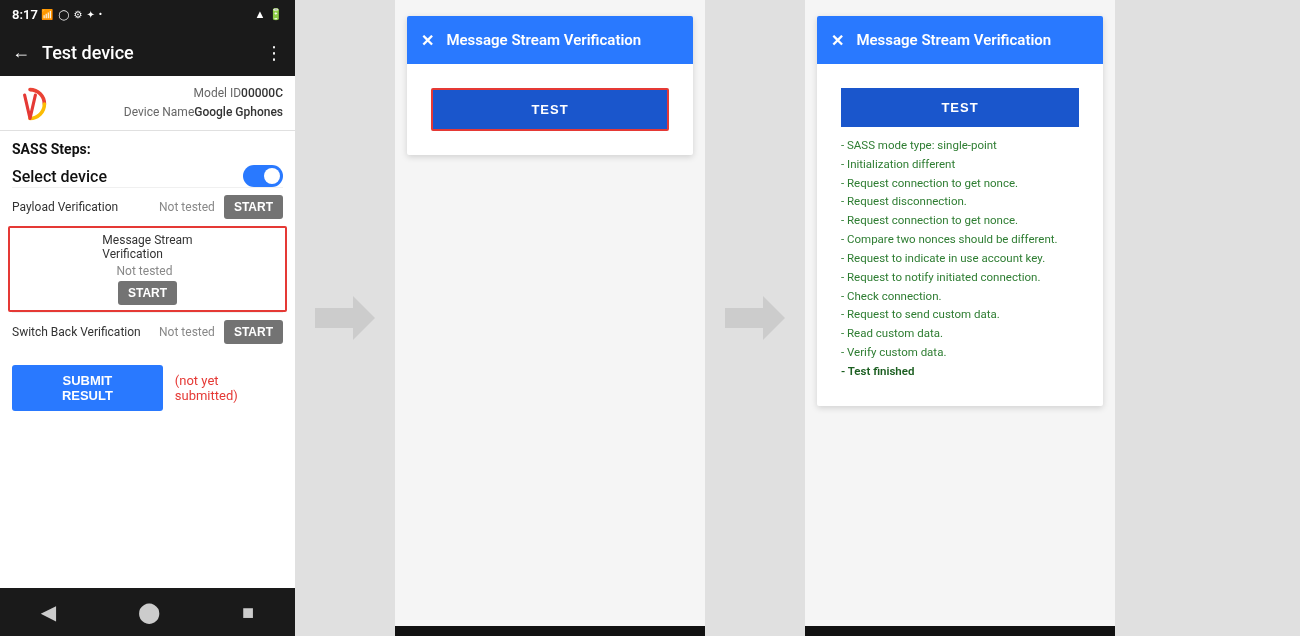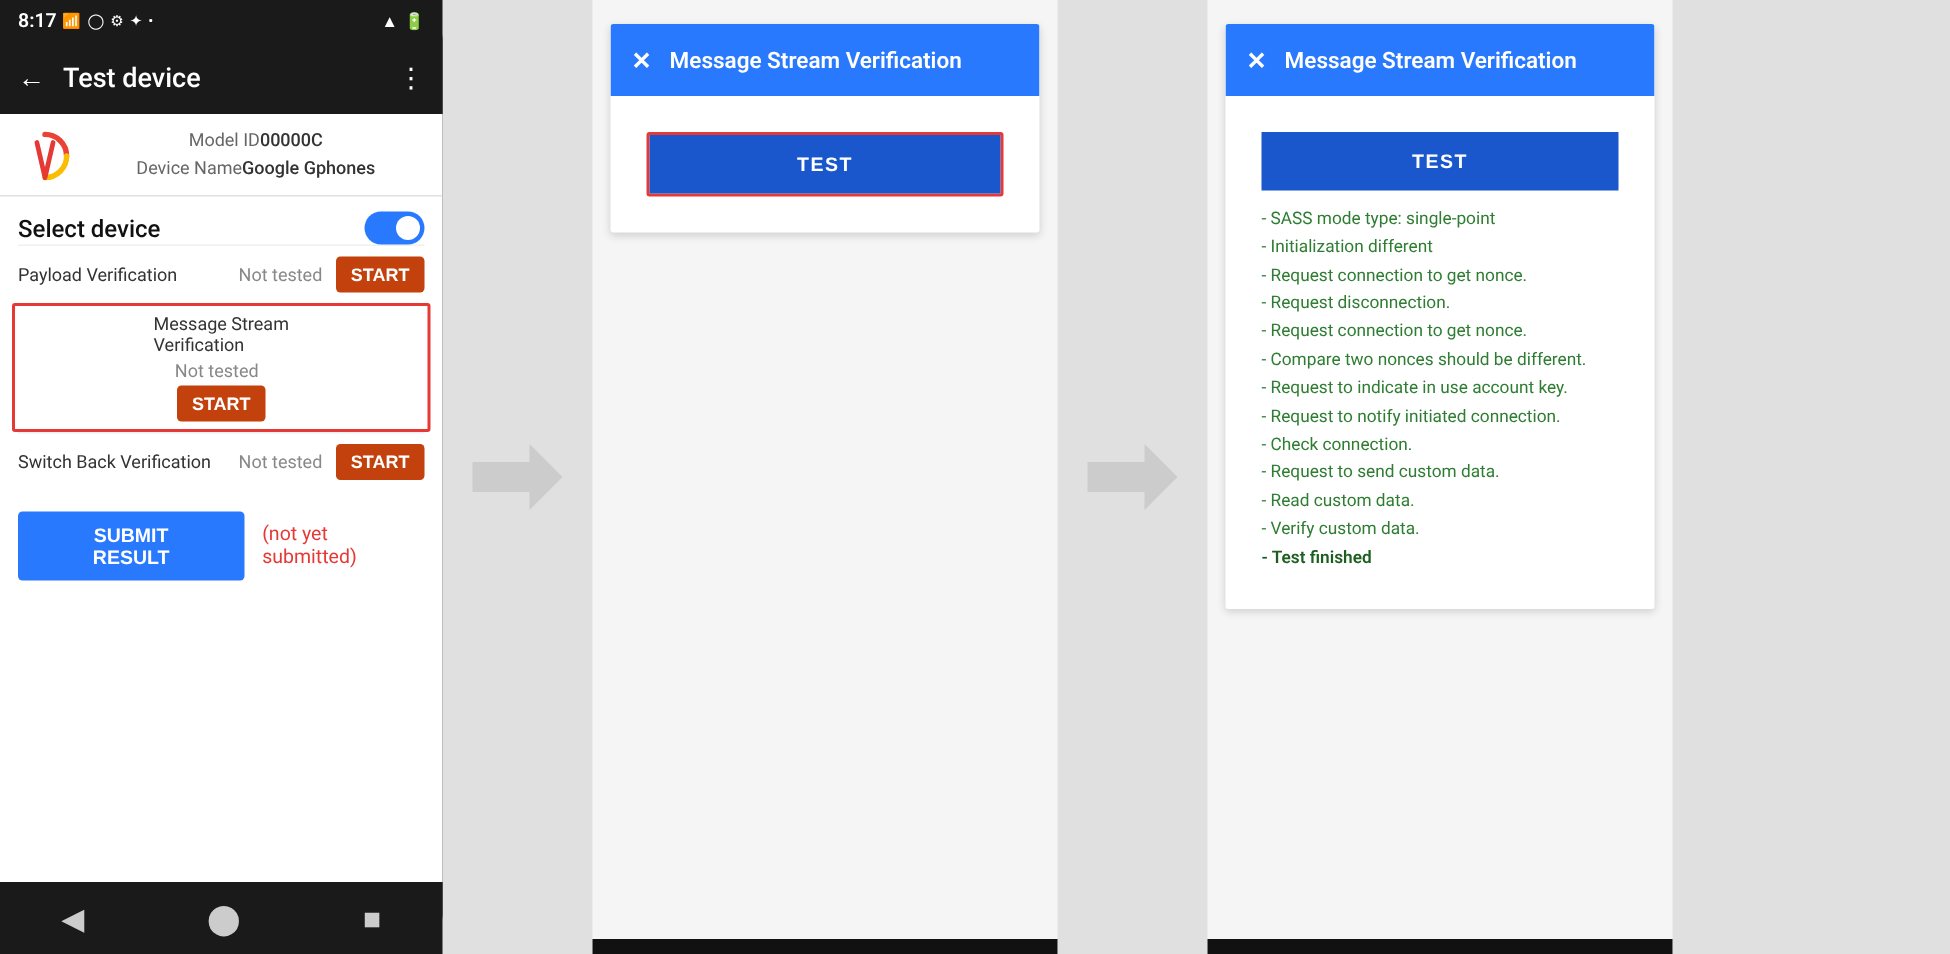--- a/index.html
+++ b/index.html
@@ -15,21 +15,20 @@
     }
 
     
     .phone-panel {
       width: 295px;
       height: 636px;
       background: #1a1a1a;
       display: flex;
       flex-direction: column;
       flex-shrink: 0;
-      border-radius: 26px;
     }
     .status-bar {
       background: #1a1a1a;
       height: 28px;
       display: flex;
       align-items: center;
       justify-content: space-between;
       padding: 0 12px;
       color: white;
       font-size: 12px;
@@ -68,21 +67,21 @@
     }
     .logo-icon {
       width: 36px;
       height: 36px;
       flex-shrink: 0;
       margin-top: 2px;
     }
     .device-fields { flex: 1; }
     .device-field-row {
       display: flex;
-      justify-content: center;
+      justify-content: flex-end;
       font-size: 12px;
       line-height: 1.6;
       color: #333;
     }
     .device-field-label { color: #666; }
     .device-field-value { font-weight: 500; }
 
     .sass-section { padding: 10px 12px 0; }
     .sass-title {
       font-size: 14px;
@@ -131,21 +130,21 @@
       flex: 1;
       min-width: 0;
     }
     .step-status {
       font-size: 12px;
       color: #888;
       margin-right: 6px;
       white-space: nowrap;
     }
     .start-btn {
-      background: #c2410c;
+      background: #737373;
       color: white;
       border: none;
       border-radius: 3px;
       font-size: 12px;
       font-weight: 700;
       padding: 5px 10px;
       cursor: pointer;
       white-space: nowrap;
     }
     .step-row.highlighted {
@@ -347,20 +346,21 @@
           <span class="device-field-value">00000C</span>
         </div>
         <div class="device-field-row">
           <span class="device-field-label">Device Name</span>
           <span class="device-field-value">Google Gphones</span>
         </div>
       </div>
     </div>
 
     <div class="sass-section">
+      <div class="sass-title">SASS Steps:</div>
 
       <div class="select-device-row">
         <span class="select-device-label">Select device</span>
         <div class="toggle"></div>
       </div>
 
       <div class="step-row">
         <span class="step-label">Payload Verification</span>
         <span class="step-status">Not tested</span>
         <button class="start-btn">START</button>

